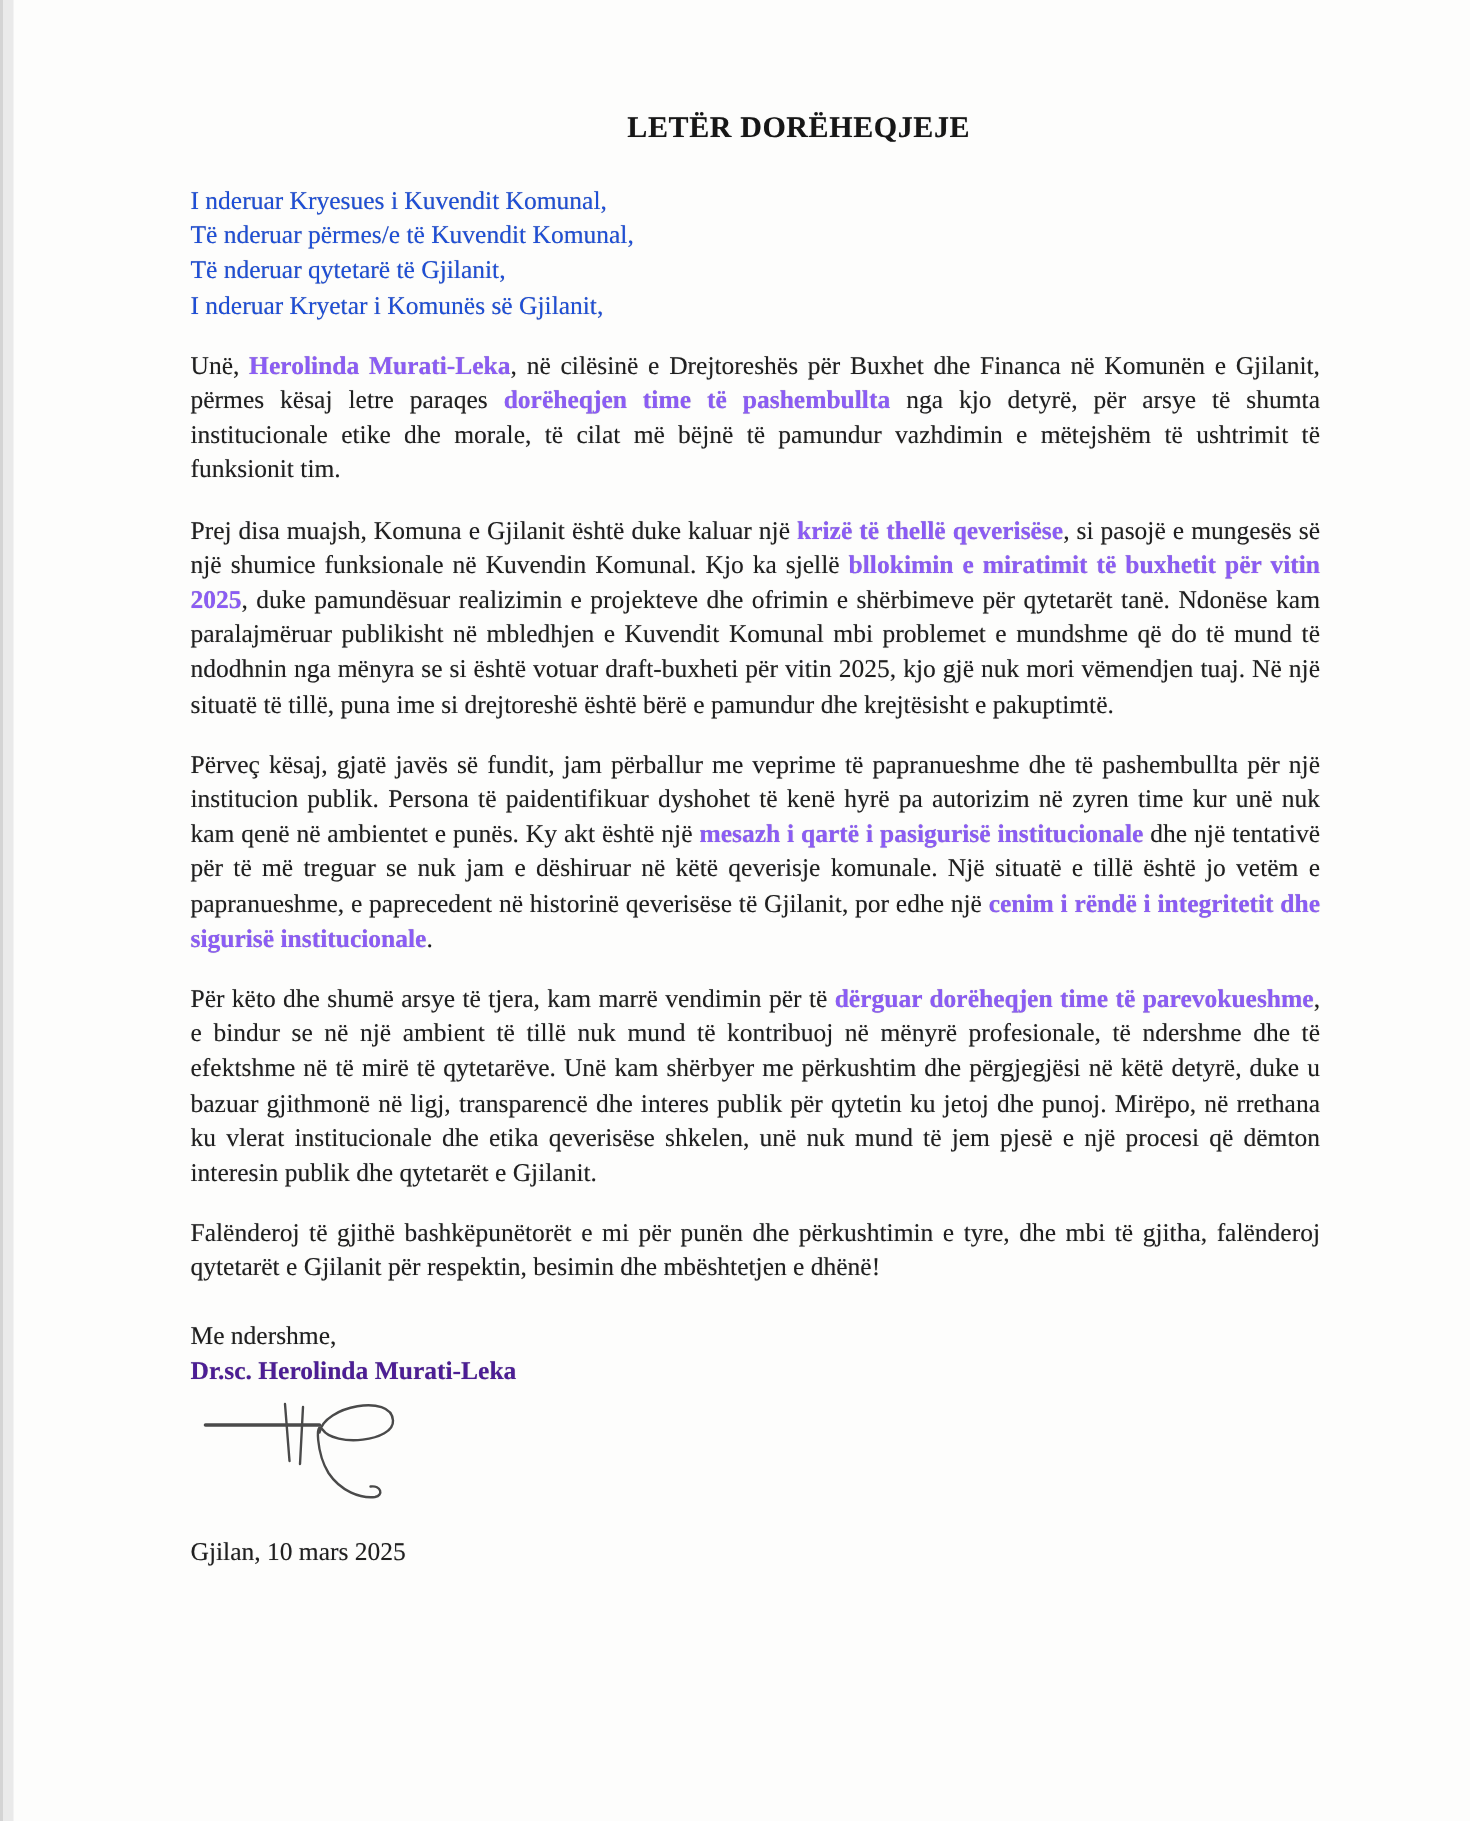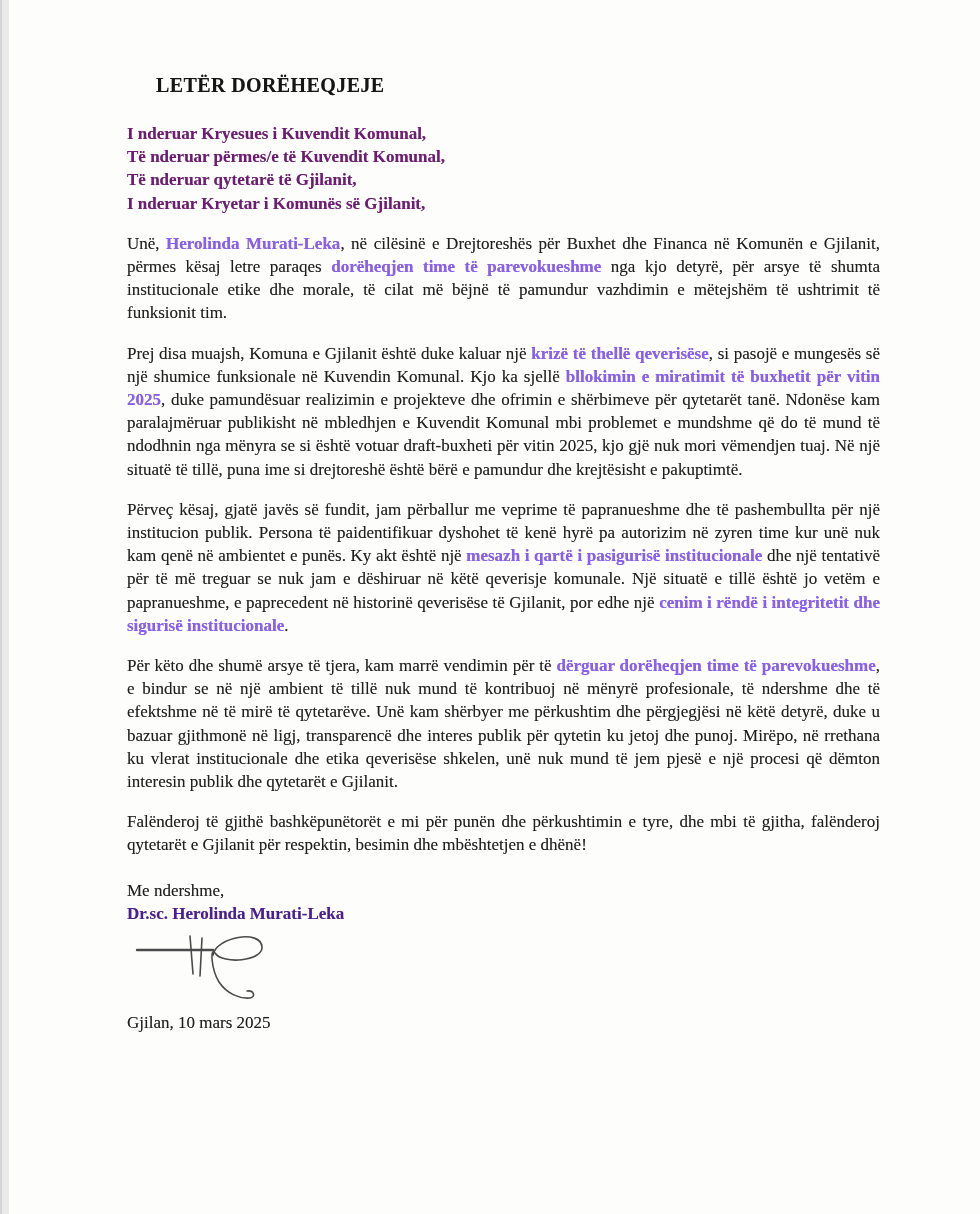--- a/index.html
+++ b/index.html
@@ -26,67 +26,67 @@
     color: #1f1f1f;
     font-size: 17px;
     line-height: 23.2px;
     text-shadow: 0 0 0.5px rgba(40,40,40,0.45);
   }
   .title {
     margin: 72px 0 0 0;
     font-size: 20px;
     line-height: 26px;
     font-weight: bold;
-    text-align: left;
+    text-align: center;
     position: relative;
     left: 29px;
     letter-spacing: 0.4px;
     color: #161616;
   }
   .salutations {
     margin-top: 24px;
-    font-weight: bold;
-    color: #701a75;
+    font-weight: normal;
+    color: #1d4ed8;
   }
   .para {
     text-align: justify;
     margin: 17px 0 0 0;
   }
   .para b { color: #8b5cf6; }
   .closing { margin-top: 22px; }
   .closing-name { font-weight: bold; color: #4c1d95; }
   .sig-block {
     position: relative;
     height: 80px;
     margin-top: 2px;
   }
   .sig-block svg {
     position: absolute;
     left: -14px;
     top: 2px;
   }
-  .date-line { margin-top: 4px; }
+  .date-line { margin-top: 16px; }
 </style>
 </head>
 <body>
 
 <div class="scan-edge"></div>
 
 <div class="page">
   <h1 class="title">LETËR DORËHEQJEJE</h1>
 
   <div class="salutations">
       <div>I nderuar Kryesues i Kuvendit Komunal,</div>
       <div>Të nderuar përmes/e të Kuvendit Komunal,</div>
       <div>Të nderuar qytetarë të Gjilanit,</div>
       <div>I nderuar Kryetar i Komunës së Gjilanit,</div>
     </div>
 
   <div class="body-text">
-      <p class="para"><span>Unë, </span><b>Herolinda Murati-Leka</b><span>, në cilësinë e Drejtoreshës për Buxhet dhe Financa në Komunën e Gjilanit, përmes kësaj letre paraqes </span><b>dorëheqjen time të parevokueshme</b><span> nga kjo detyrë, për arsye të shumta institucionale etike dhe morale, të cilat më bëjnë të pamundur vazhdimin e mëtejshëm të ushtrimit të funksionit tim.</span></p>
+      <p class="para"><span>Unë, </span><b>Herolinda Murati-Leka</b><span>, në cilësinë e Drejtoreshës për Buxhet dhe Financa në Komunën e Gjilanit, përmes kësaj letre paraqes </span><b>dorëheqjen time të pashembullta</b><span> nga kjo detyrë, për arsye të shumta institucionale etike dhe morale, të cilat më bëjnë të pamundur vazhdimin e mëtejshëm të ushtrimit të funksionit tim.</span></p>
       <p class="para"><span>Prej disa muajsh, Komuna e Gjilanit është duke kaluar një </span><b>krizë të thellë qeverisëse</b><span>, si pasojë e mungesës së një shumice funksionale në Kuvendin Komunal. Kjo ka sjellë </span><b>bllokimin e miratimit të buxhetit për vitin 2025</b><span>, duke pamundësuar realizimin e projekteve dhe ofrimin e shërbimeve për qytetarët tanë. Ndonëse kam paralajmëruar publikisht në mbledhjen e Kuvendit Komunal mbi problemet e mundshme që do të mund të ndodhnin nga mënyra se si është votuar draft-buxheti për vitin 2025, kjo gjë nuk mori vëmendjen tuaj. Në një situatë të tillë, puna ime si drejtoreshë është bërë e pamundur dhe krejtësisht e pakuptimtë.</span></p>
       <p class="para"><span>Përveç kësaj, gjatë javës së fundit, jam përballur me veprime të papranueshme dhe të pashembullta për një institucion publik. Persona të paidentifikuar dyshohet të kenë hyrë pa autorizim në zyren time kur unë nuk kam qenë në ambientet e punës. Ky akt është një </span><b>mesazh i qartë i pasigurisë institucionale</b><span> dhe një tentativë për të më treguar se nuk jam e dëshiruar në këtë qeverisje komunale. Një situatë e tillë është jo vetëm e papranueshme, e paprecedent në historinë qeverisëse të Gjilanit, por edhe një </span><b>cenim i rëndë i integritetit dhe sigurisë institucionale</b><span>.</span></p>
       <p class="para"><span>Për këto dhe shumë arsye të tjera, kam marrë vendimin për të </span><b>dërguar dorëheqjen time të parevokueshme</b><span>, e bindur se në një ambient të tillë nuk mund të kontribuoj në mënyrë profesionale, të ndershme dhe të efektshme në të mirë të qytetarëve. Unë kam shërbyer me përkushtim dhe përgjegjësi në këtë detyrë, duke u bazuar gjithmonë në ligj, transparencë dhe interes publik për qytetin ku jetoj dhe punoj. Mirëpo, në rrethana ku vlerat institucionale dhe etika qeverisëse shkelen, unë nuk mund të jem pjesë e një procesi që dëmton interesin publik dhe qytetarët e Gjilanit.</span></p>
       <p class="para"><span>Falënderoj të gjithë bashkëpunëtorët e mi për punën dhe përkushtimin e tyre, dhe mbi të gjitha, falënderoj qytetarët e Gjilanit për respektin, besimin dhe mbështetjen e dhënë!</span></p>
     </div>
 
   <div class="closing">
     <div class="closing-regards">Me ndershme,</div>
     <div class="closing-name">Dr.sc. Herolinda Murati-Leka</div>
   </div>

